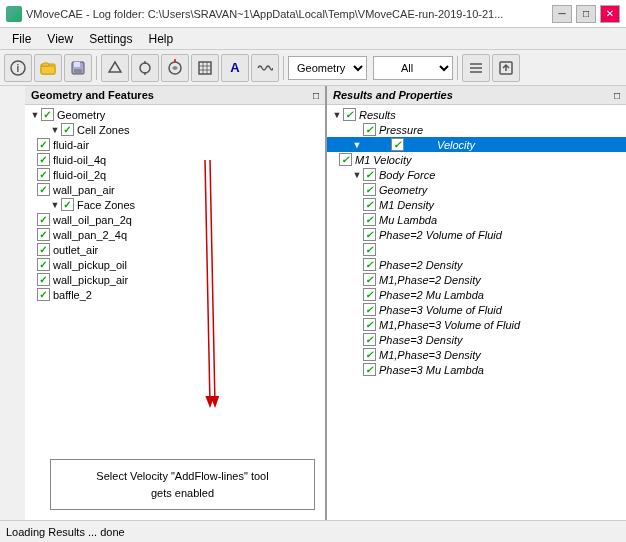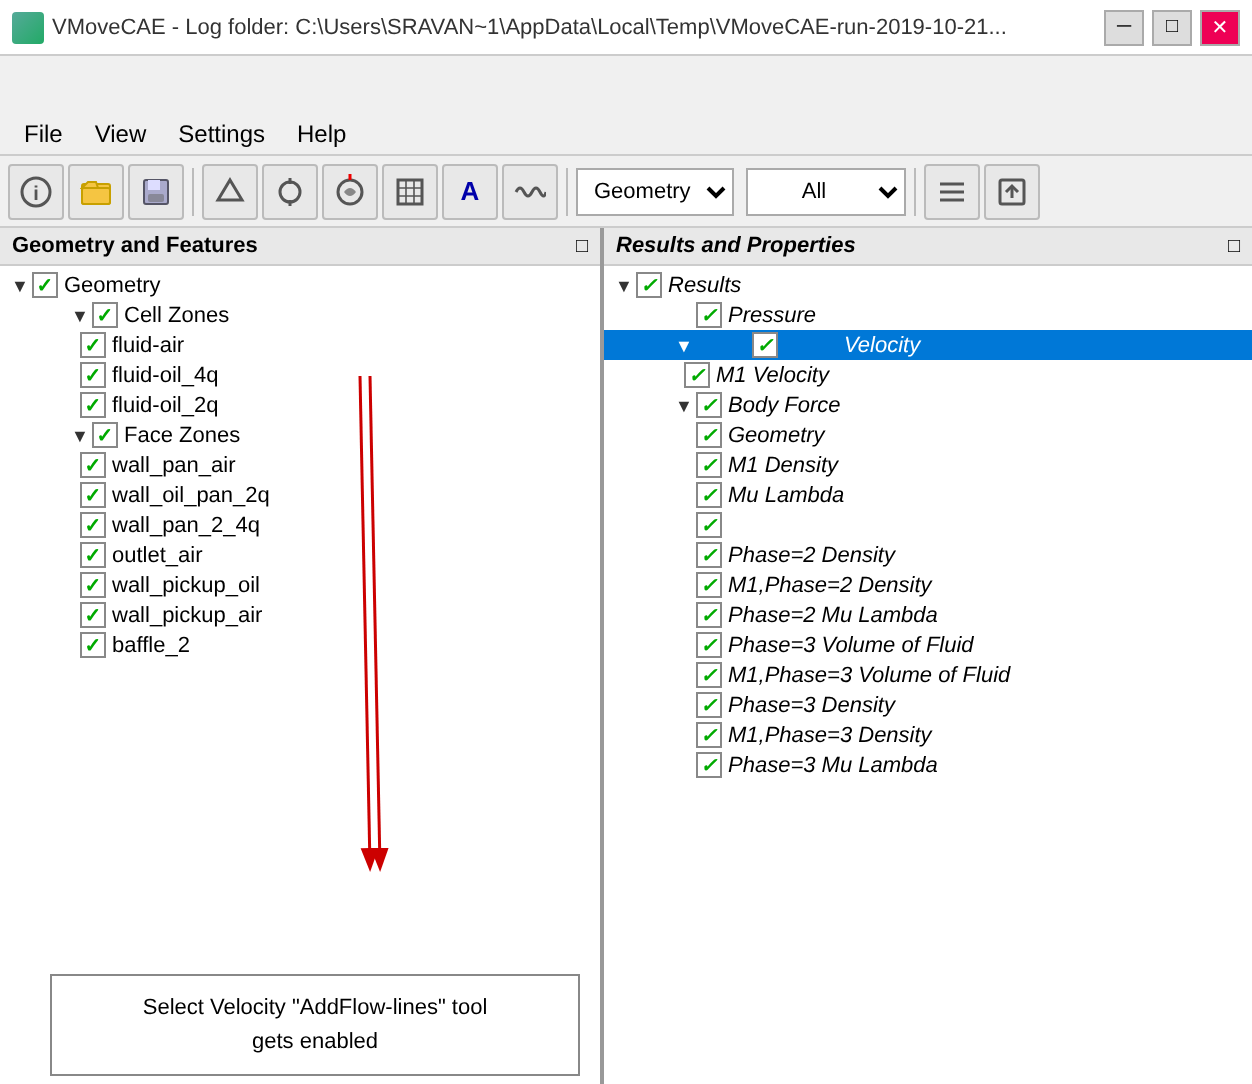--- a/index.html
+++ b/index.html
@@ -8,45 +8,45 @@
     
     .title-bar { background: #fff; border-bottom: 1px solid #ccc; display: flex; align-items: center; justify-content: space-between; padding: 0 6px; height: 28px; }
     .title-bar-left { display: flex; align-items: center; gap: 4px; font-size: 12px; }
     .title-bar-icon { width: 16px; height: 16px; background: #4a7; display: inline-block; border-radius: 2px; }
     .title-text { font-size: 11px; color: #333; }
     .title-bar-controls { display: flex; gap: 4px; }
     .title-btn { width: 20px; height: 18px; background: #ddd; border: 1px solid #aaa; cursor: pointer; display: flex; align-items: center; justify-content: center; font-size: 10px; }
     .title-btn.close { background: #e05; color: white; }
     
     
-    .menu-bar { background: #f0f0f0; border-bottom: 1px solid #ccc; display: flex; align-items: center; height: 22px; padding: 0 4px; margin-top: 28px; }
+    .menu-bar { background: #f0f0f0; border-bottom: 1px solid #ccc; display: flex; align-items: center; height: 22px; padding: 0 4px; }
     .menu-item { padding: 2px 8px; cursor: pointer; font-size: 12px; }
     
     
     .toolbar { background: #f0f0f0; border-bottom: 1px solid #ccc; display: flex; align-items: center; height: 36px; padding: 2px 4px; gap: 2px; }
     .toolbar-btn { width: 28px; height: 28px; background: #e8e8e8; border: 1px solid #bbb; cursor: pointer; display: flex; align-items: center; justify-content: center; font-size: 14px; border-radius: 2px; }
     .toolbar-separator { width: 1px; height: 24px; background: #bbb; margin: 0 2px; }
     .toolbar-select { height: 24px; font-size: 11px; border: 1px solid #aaa; background: white; padding: 0 4px; }
     
     
-    .main-content { display: flex; height: calc(542px - 28px - 22px - 36px - 22px); }
+    .main-content { display: flex; height: calc(542px - 28px - 22px - 36px - 22px); margin-left: 25px; }
     
     
     .left-panel { width: 302px; border-right: 2px solid #999; display: flex; flex-direction: column; background: white; }
     .panel-header { background: #e8e8e8; border-bottom: 1px solid #ccc; padding: 3px 6px; display: flex; align-items: center; justify-content: space-between; font-size: 11px; font-weight: bold; }
     .panel-content { flex: 1; overflow-y: auto; padding: 2px 0; background: white; position: relative; }
     
     
     .right-panel { flex: 1; display: flex; flex-direction: column; background: white; font-style: italic; }
     
     
     .tree-item { display: flex; align-items: center; padding: 1px 0; cursor: default; white-space: nowrap; }
     .tree-indent-0 { padding-left: 4px; }
-    .tree-indent-1 { padding-left: 34px; }
-    .tree-indent-2 { padding-left: 28px; }
+    .tree-indent-1 { padding-left: 24px; }
+    .tree-indent-2 { }
     .tree-arrow { width: 12px; height: 12px; display: inline-flex; align-items: center; justify-content: center; font-size: 9px; cursor: pointer; color: #333; }
     .tree-arrow.expanded::before { content: '▼'; }
     .tree-arrow.leaf::before { content: ''; }
     .checkbox { width: 13px; height: 13px; border: 1px solid #888; background: white; display: inline-flex; align-items: center; justify-content: center; margin-right: 3px; flex-shrink: 0; }
     .checkbox.checked::before { content: '✓'; font-size: 10px; color: #0a0; font-weight: bold; }
     .tree-label { font-size: 11px; color: #000; }
     .tree-label.selected { background: #0078d7; color: white; padding: 0 2px; }
     
     
     .annotation-box { position: absolute; bottom: 10px; left: 30px; right: 20px; border: 1px solid #888; background: white; padding: 8px; text-align: center; font-size: 11px; line-height: 1.5; z-index: 10; }
@@ -194,30 +194,30 @@
         <span class="checkbox checked"></span>
         <span class="tree-label">fluid-oil_4q</span>
       </div>
 
       <div class="tree-item tree-indent-2">
         <span class="tree-arrow leaf"></span>
         <span class="checkbox checked"></span>
         <span class="tree-label">fluid-oil_2q</span>
       </div>
 
+      <div class="tree-item tree-indent-2">
+        <span class="tree-arrow leaf"></span>
+        <span class="checkbox checked"></span>
+        <span class="tree-label">wall_pan_air</span>
+      </div>
+
       <div class="tree-item tree-indent-1">
         <span class="tree-arrow expanded"></span>
         <span class="checkbox checked"></span>
         <span class="tree-label">Face Zones</span>
-      </div>
-
-      <div class="tree-item tree-indent-2">
-        <span class="tree-arrow leaf"></span>
-        <span class="checkbox checked"></span>
-        <span class="tree-label">wall_pan_air</span>
       </div>
 
       <div class="tree-item tree-indent-2">
         <span class="tree-arrow leaf"></span>
         <span class="checkbox checked"></span>
         <span class="tree-label">wall_oil_pan_2q</span>
       </div>
 
       <div class="tree-item tree-indent-2">
         <span class="tree-arrow leaf"></span>
@@ -318,20 +318,25 @@
         <span class="checkbox checked"></span>
         <span class="tree-label">M1 Density</span>
       </div>
 
       <div class="tree-item tree-indent-1">
         <span class="tree-arrow leaf"></span>
         <span class="checkbox checked"></span>
         <span class="tree-label">Mu Lambda</span>
       </div>
 
+      <div class="tree-item tree-indent-1">
+        <span class="tree-arrow leaf"></span>
+        <span class="checkbox checked"></span>
+        <span class="tree-label">Phase=2 Volume of Fluid</span>
+      </div>
 
       <div class="tree-item tree-indent-1">
         <span class="tree-arrow leaf"></span>
         <span class="checkbox checked"></span>
       </div>
 
       <div class="tree-item tree-indent-1">
         <span class="tree-arrow leaf"></span>
         <span class="checkbox checked"></span>
         <span class="tree-label">Phase=2 Density</span>

